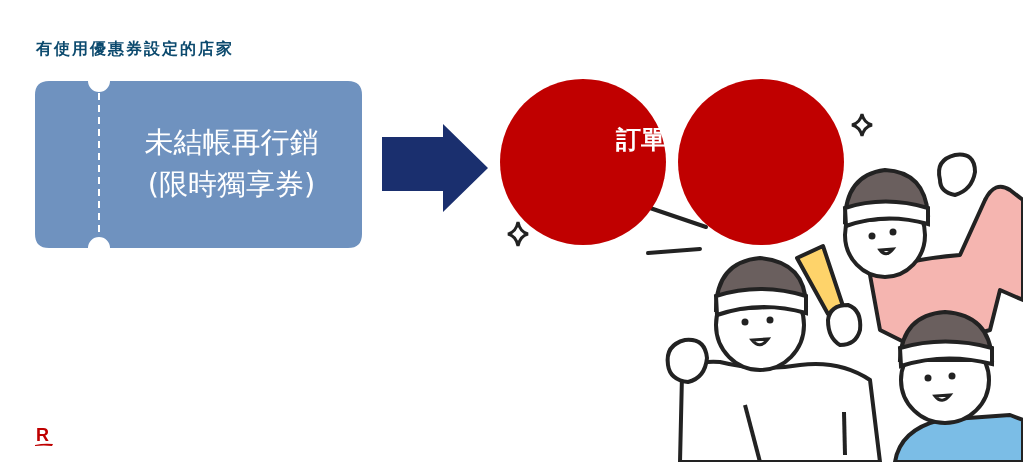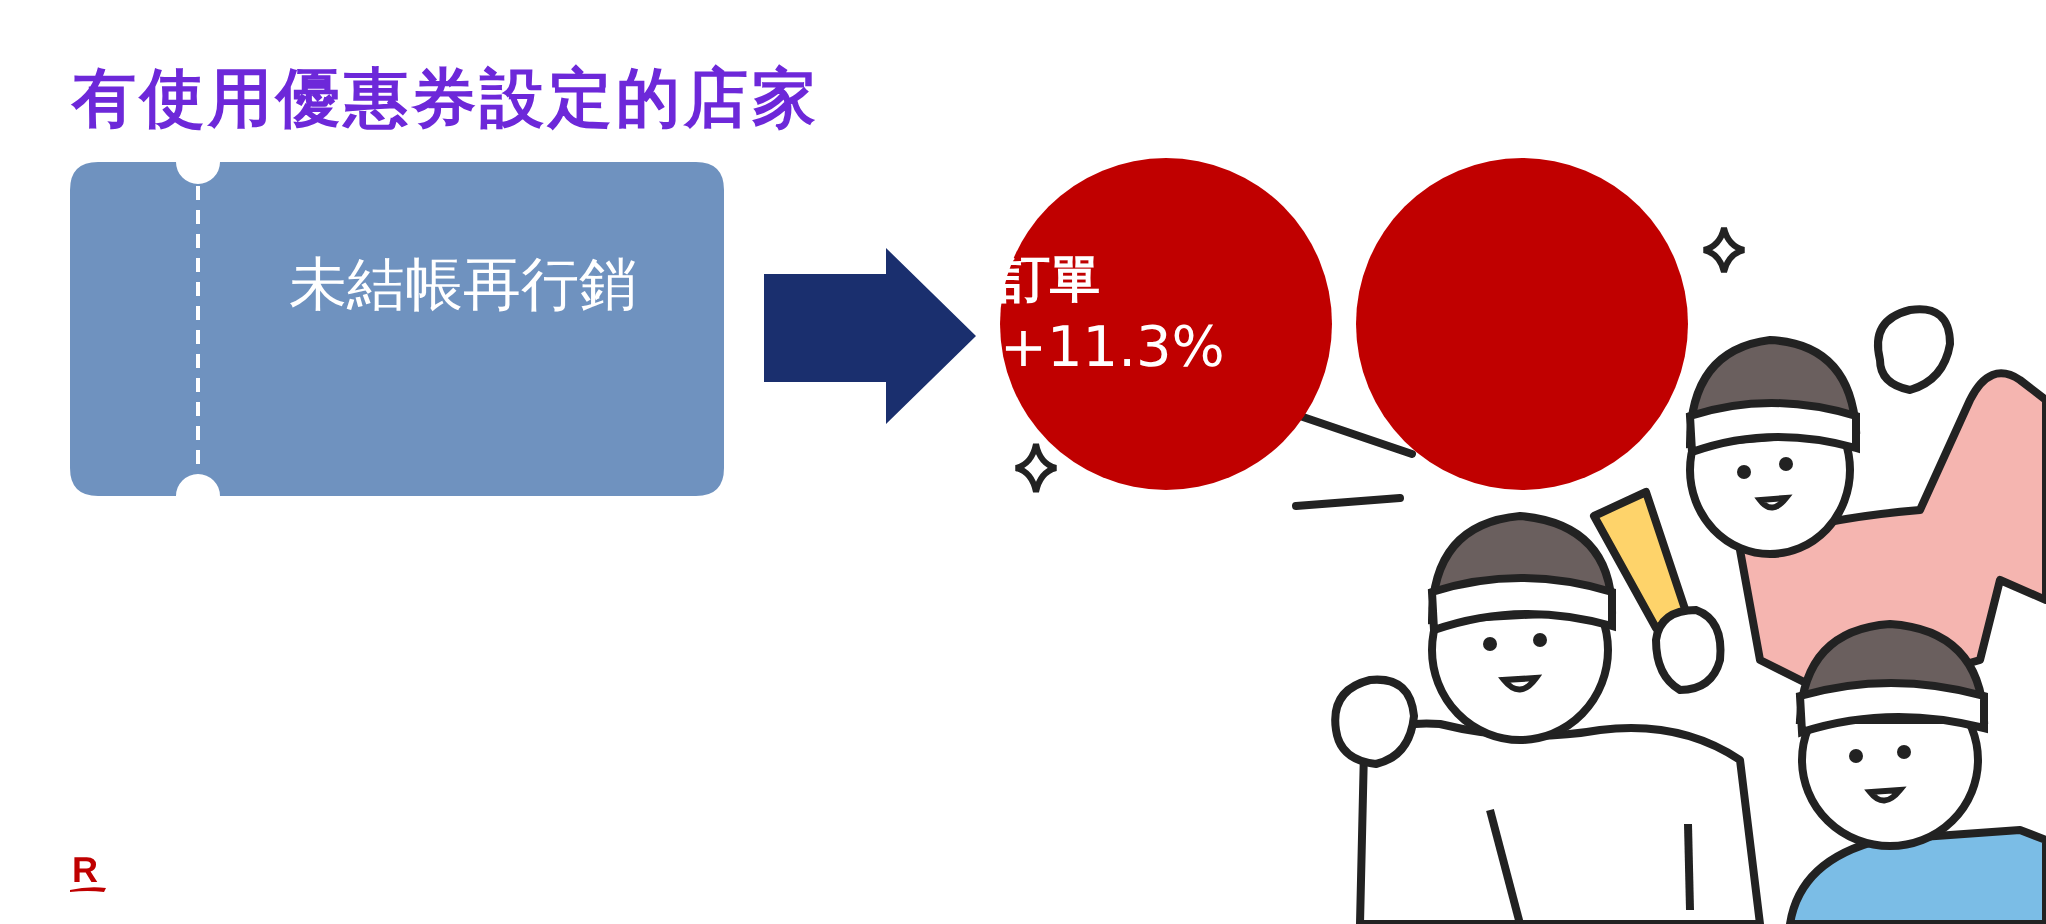--- a/index.html
+++ b/index.html
@@ -1,45 +1,46 @@
 <!DOCTYPE html>
 <html><head>
   <meta charset="utf-8">
   <style>
     html, body { margin: 0; padding: 0; background: #ffffff; }
     body { width: 1023px; height: 462px; position: relative; overflow: hidden;
            font-family: "DejaVu Sans", "Liberation Sans", sans-serif; }
-    .heading { position: absolute; left: 36px; top: 33px; font-size: 32px; font-weight: bold;
-               color: #6d28d9; letter-spacing: 2px; line-height: 32px; }
+    .heading { position: absolute; left: 36px; top: 33px; font-size: 16px; font-weight: bold;
+               color: #0c4a6e; letter-spacing: 2px; line-height: 32px; }
     .ticket { position: absolute; left: 35px; top: 81px; width: 327px; height: 213px; border-radius: 31px; }
     .ticket svg { position: absolute; left: 0; top: 0; }
     .ticket-text { position: absolute; left: 66px; right: 0; top: 40px; text-align: center;
                    color: #ffffff; font-size: 29px; line-height: 42px; }
     .arrow { position: absolute; left: 382px; top: 124px; }
     .circle { position: absolute; width: 166px; height: 166px; border-radius: 50%;
-              background: #c00000; color: #ffffff; text-align: left; }
+              background: #c00000; color: #ffffff; text-align: right; }
     .circle .label { display: block; margin-top: 45px; font-size: 25px; line-height: 32px; font-weight: bold; }
     .circle .value { display: block; font-size: 28px; line-height: 36px; }
     .c1 { left: 500px; top: 79px; }
     .c2 { left: 678px; top: 79px; }
     .illus { position: absolute; left: 0; top: 0; }
     .logo { position: absolute; left: 34px; top: 424px; }
   </style>
 </head>
 <body>
 
 <div class="heading">有使用優惠券設定的店家</div>
 
 <div class="ticket">
   <svg width="327" height="167" viewBox="0 0 327 167">
     <path d="M14 0 H53 A11 11 0 0 0 75 0 H313 Q327 0 327 14 V153 Q327 167 313 167 H75 A11 11 0 0 0 53 167 H14 Q0 167 0 153 V14 Q0 0 14 0 Z" fill="#6f92bf"></path>
     <line x1="64" y1="12" x2="64" y2="156" stroke="#ffffff" stroke-width="2" stroke-dasharray="7,5"></line>
   </svg>
   <div class="ticket-text">
     <div>未結帳再行銷</div>
+    <div>(限時獨享券)</div>
   </div>
 </div>
 
 <svg class="arrow" width="108" height="90" viewBox="0 0 108 90">
   <polygon points="0,13 61,13 61,0 106,44 61,88 61,67 0,67" fill="#1a2f6e"></polygon>
 </svg>
 
 <svg class="illus" width="1023" height="462" viewBox="0 0 1023 462">
 
   <line x1="650" y1="208" x2="706" y2="227" stroke="#222" stroke-width="4" stroke-linecap="round"></line>
@@ -75,21 +76,20 @@
   <ellipse cx="945" cy="380" rx="44" ry="43" fill="#fff" stroke="#222" stroke-width="4"></ellipse>
   <path d="M900 360 Q902 315 945 312 Q990 315 992 360 Z" fill="#6a5f5e" stroke="#222" stroke-width="4"></path>
   <path d="M900 348 Q945 335 992 348 L992 364 Q945 352 901 366 Z" fill="#fff" stroke="#222" stroke-width="4"></path>
   <circle cx="928" cy="378" r="3.5" fill="#222"></circle>
     <circle cx="952" cy="376" r="3.5" fill="#222"></circle>
   <path d="M935 396 Q942 405 950 395 Z" fill="#fff" stroke="#222" stroke-width="3"></path>
 </svg>
 
 <div class="circle c1">
   <span class="label">訂單</span>
-  <span class="value">+11.3%</span>
 </div>
 <div class="circle c2">
 </div>
 
 <svg class="logo" width="20" height="24" viewBox="0 0 20 24">
   <text x="2" y="17" font-family="Liberation Sans, sans-serif" font-weight="bold" font-size="18" fill="#bf0000">R</text>
   <path d="M1 21 Q10 19 19 20 L18 22 Q10 21 1 22 Z" fill="#bf0000"></path>
 </svg>
 
 </body></html>

